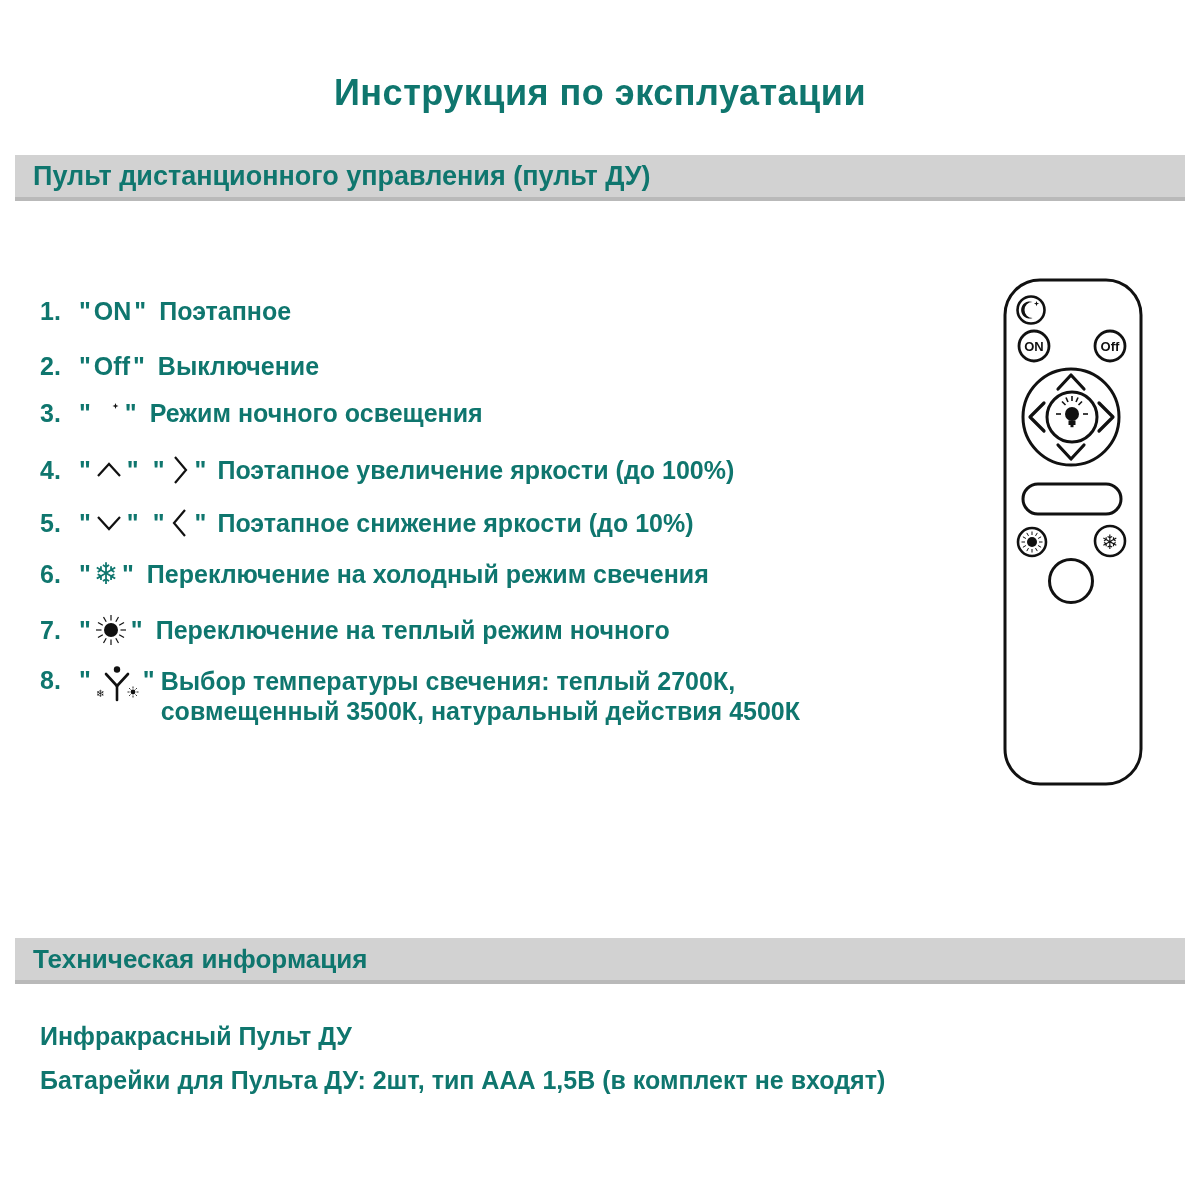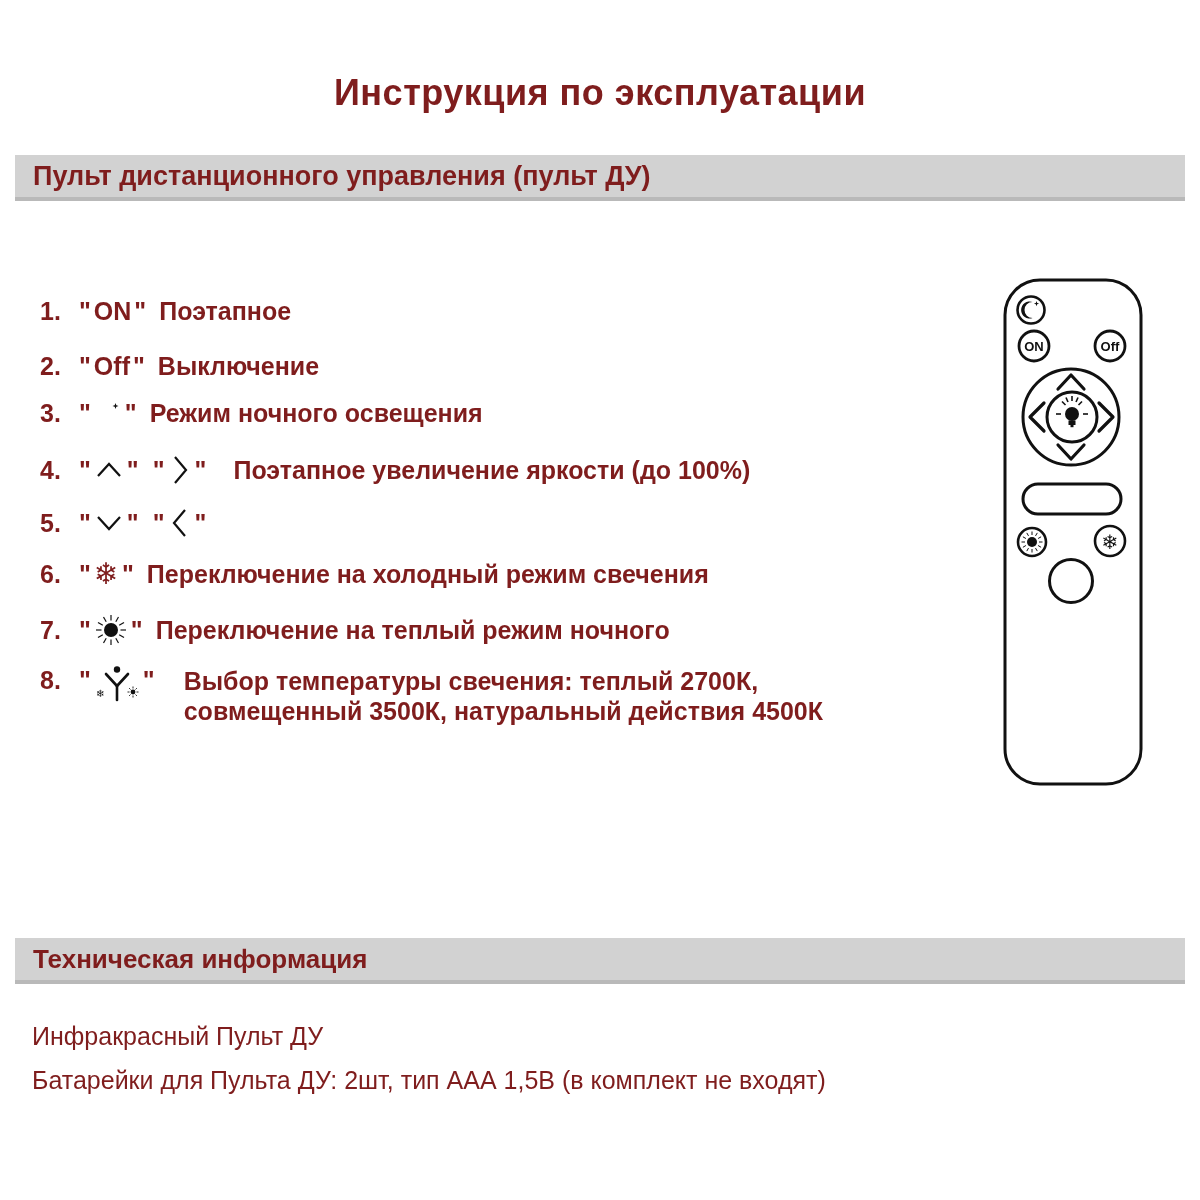--- a/index.html
+++ b/index.html
@@ -2,21 +2,21 @@
 <html><head>
 <meta charset="utf-8">
 <style>
   * { margin:0; padding:0; box-sizing:border-box; }
   html,body { background:#ffffff; }
   .page {
     position:relative;
     width:1200px; height:1200px;
     background:#ffffff;
     font-family:"Liberation Sans", sans-serif;
-    color:#7f1d1d;
+    color:#0f766e;
     overflow:hidden;
   }
   .title {
     position:absolute; top:72px; left:0; width:100%;
     text-align:center;
     font-size:36px; font-weight:bold;
     letter-spacing:0.5px;
   }
   .section-bar {
     position:absolute; left:15px; width:1170px; height:46px;
@@ -30,32 +30,32 @@
   .bar-tech   { top:938px; font-size:26px;text-align:right; }
 
   .item {
     position:absolute; left:40px;
     display:flex; align-items:center;
     font-size:25px; font-weight:bold; white-space:nowrap;
   }
   .item .num { width:36px; }
   .item .q   { margin:0 3px; }
   .item .desc{ margin-left:10px; }
-  .item .desc-far { margin-left:24px; }
+  .item .desc-far { margin-left:8px; }
   .item .pairgap { width:8px; }
   .icon-wrap { display:flex; align-items:center; justify-content:center; }
   .glyph { font-family:"DejaVu Sans", sans-serif; font-weight:normal; line-height:1; }
   .snow-glyph { font-size:30px; }
   .item8 { align-items:flex-start; }
   .item8 .icon-wrap { margin-top:-4px; }
-  .desc2line { margin-left:26px; line-height:30px; white-space:nowrap; }
+  .desc2line { margin-left:3px; line-height:30px; white-space:nowrap; }
 
   .tech-line {
-    position:absolute; left:32px;
-    font-size:25px; font-weight:normal; white-space:nowrap;
+    position:absolute; left:40px;
+    font-size:25px; font-weight:bold; white-space:nowrap;
   }
   .remote-wrap {
     position:absolute; left:1003px; top:278px; width:140px; height:508px;
   }
   svg { display:block; }
   svg text.btn-label {
     font-family:"Liberation Sans", sans-serif;
     font-weight:bold;
   }
   svg text.svg-glyph { font-family:"DejaVu Sans", sans-serif; }
@@ -130,20 +130,21 @@
     </span>
     <span class="q">"</span>
     <span class="pairgap"></span>
     <span class="q">"</span>
     <span class="icon-wrap">
       <svg width="24" height="34" viewBox="0 0 24 34">
         <polyline points="17,4 6,17 17,30" fill="none" stroke="#111" stroke-width="2.2"></polyline>
       </svg>
     </span>
     <span class="q">"</span>
+    <span class="desc desc-far">Поэтапное снижение яркости (до 10%)</span>
   </div>
 
   <div class="item" style="top:559px">
     <span class="num">6.</span>
     <span class="q">"</span>
     <span class="glyph snow-glyph">❄</span>
     <span class="q">"</span>
     <span class="desc">Переключение на холодный режим свечения</span>
   </div>
 

